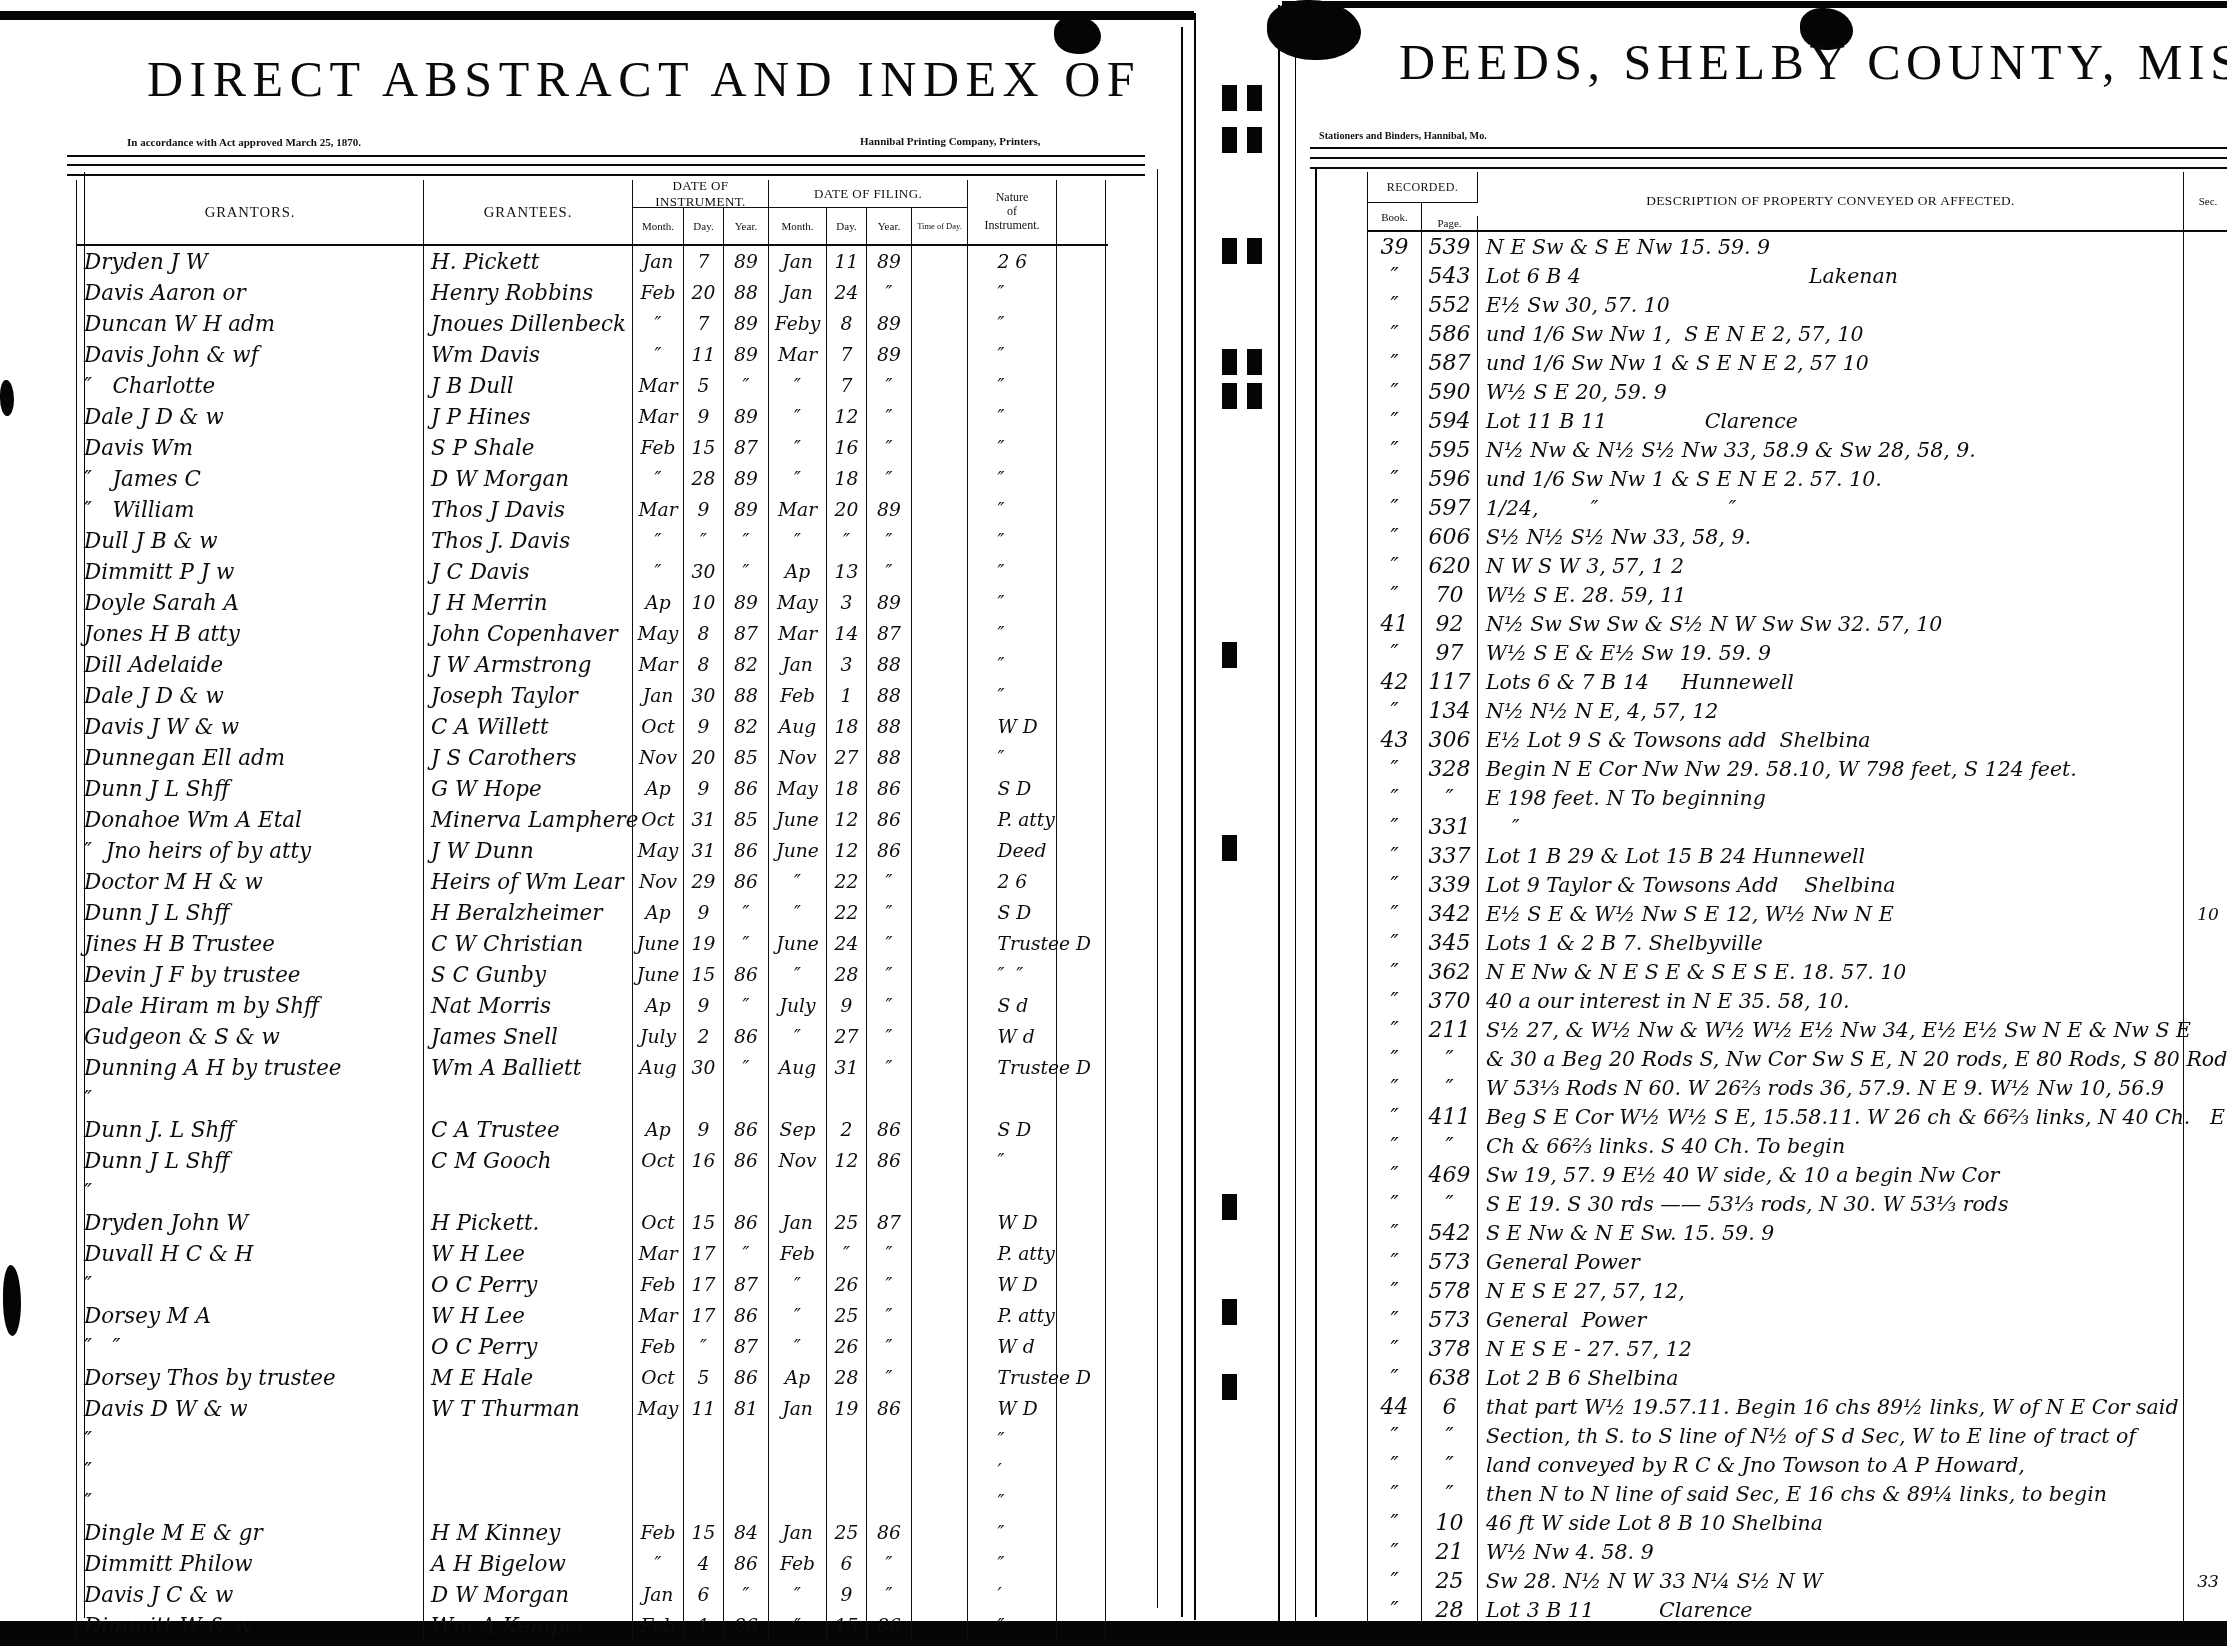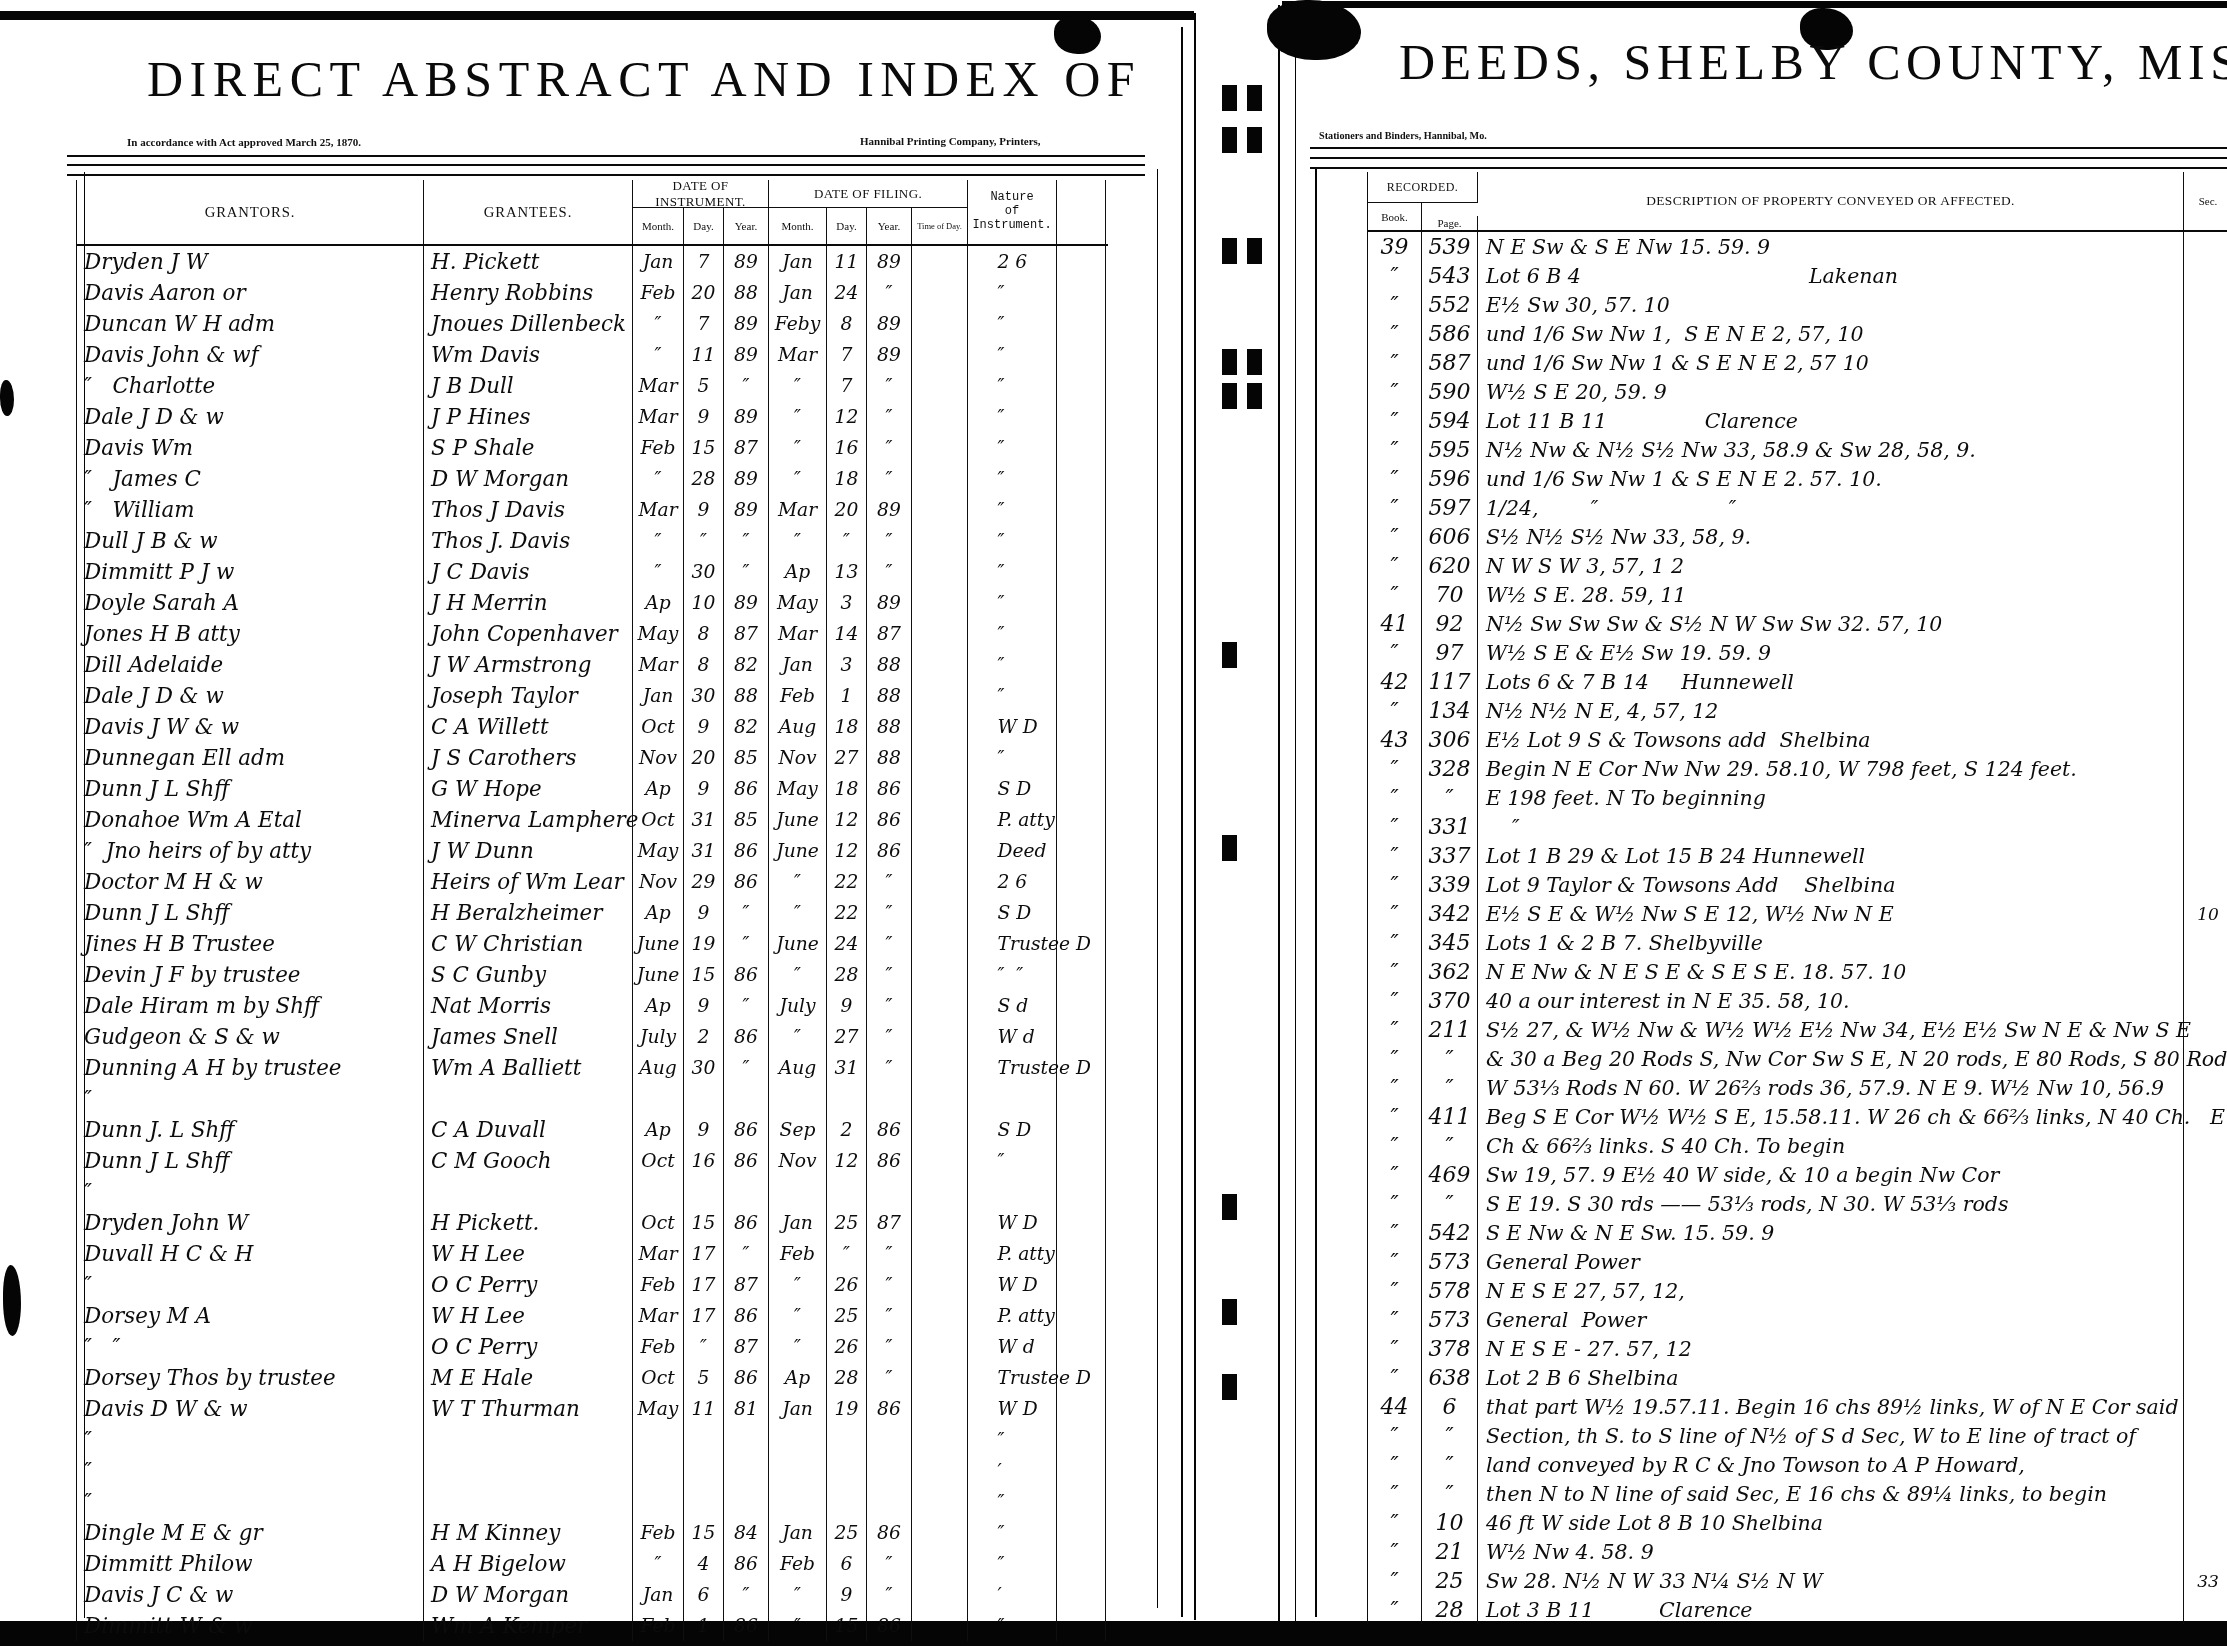--- a/index.html
+++ b/index.html
@@ -89,21 +89,21 @@
     <div class="abs rule" style="left:67px;top:147px;width:1078px;height:2.2px;"></div>
     <div class="abs rule" style="left:67px;top:156px;width:1078px;height:1.8px;"></div>
     <div class="abs rule" style="left:67px;top:166px;width:1078px;height:2.2px;"></div>
 
     <div class="abs ltable">
       <div class="lheader">
         <div class="hcell bighead" style="grid-column:1;grid-row:1/3;">GRANTORS.</div>
         <div class="hcell bighead" style="grid-column:2;grid-row:1/3;">GRANTEES.</div>
         <div class="hcell grp" style="grid-column:3/6;grid-row:1;">DATE OF INSTRUMENT.</div>
         <div class="hcell grp" style="grid-column:6/10;grid-row:1;">DATE OF FILING.</div>
-        <div class="hcell nathead" style="grid-column:10;grid-row:1/3;font-family:Liberation Mono, monospace;">
+        <div class="hcell nathead" style="grid-column:10;grid-row:1/3;">
           <span>Nature</span>
           <span>of</span>
           <span>Instrument.</span>
         </div>
         <div class="hcell" style="grid-column:11;grid-row:1/3;"></div>
         <div class="hcell colhead" style="grid-column:3;grid-row:2;">Month.</div>
         <div class="hcell colhead" style="grid-column:4;grid-row:2;">Day.</div>
         <div class="hcell colhead" style="grid-column:5;grid-row:2;">Year.</div>
         <div class="hcell colhead" style="grid-column:6;grid-row:2;">Month.</div>
         <div class="hcell colhead" style="grid-column:7;grid-row:2;">Day.</div>
@@ -470,21 +470,21 @@
             <div class="cell hw cd"></div>
             <div class="cell hw cd"></div>
             <div class="cell hw cd"></div>
             <div class="cell hw cd"></div>
             <div class="cell hw cd"></div>
             <div class="cell hw cn"></div>
             <div class="cell hw cd"></div>
           </div>
           <div class="lrow">
             <div class="cell hw cl">Dunn J. L Shff</div>
-            <div class="cell hw cl">C A Duvall</div>
+            <div class="cell hw cl">C A Trustee</div>
             <div class="cell hw cd">Ap</div>
             <div class="cell hw cd">9</div>
             <div class="cell hw cd">86</div>
             <div class="cell hw cd">Sep</div>
             <div class="cell hw cd">2</div>
             <div class="cell hw cd">86</div>
             <div class="cell hw cd"></div>
             <div class="cell hw cn">S D</div>
             <div class="cell hw cd"></div>
           </div>

